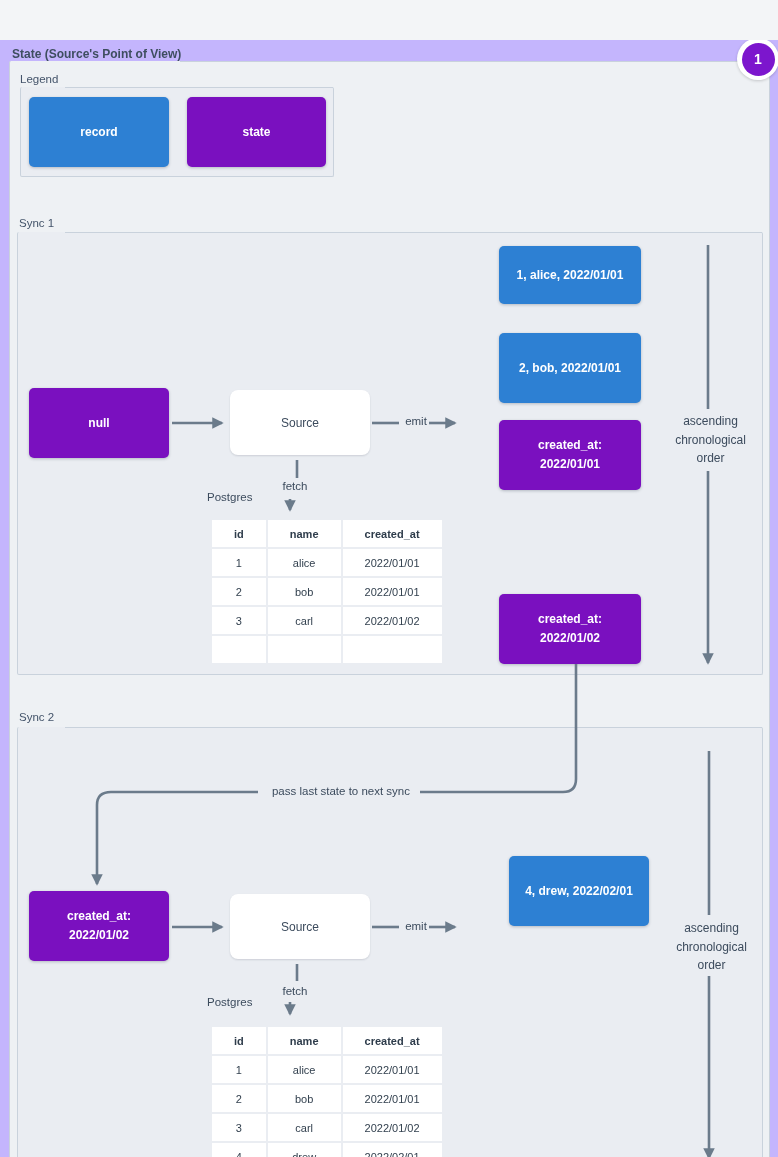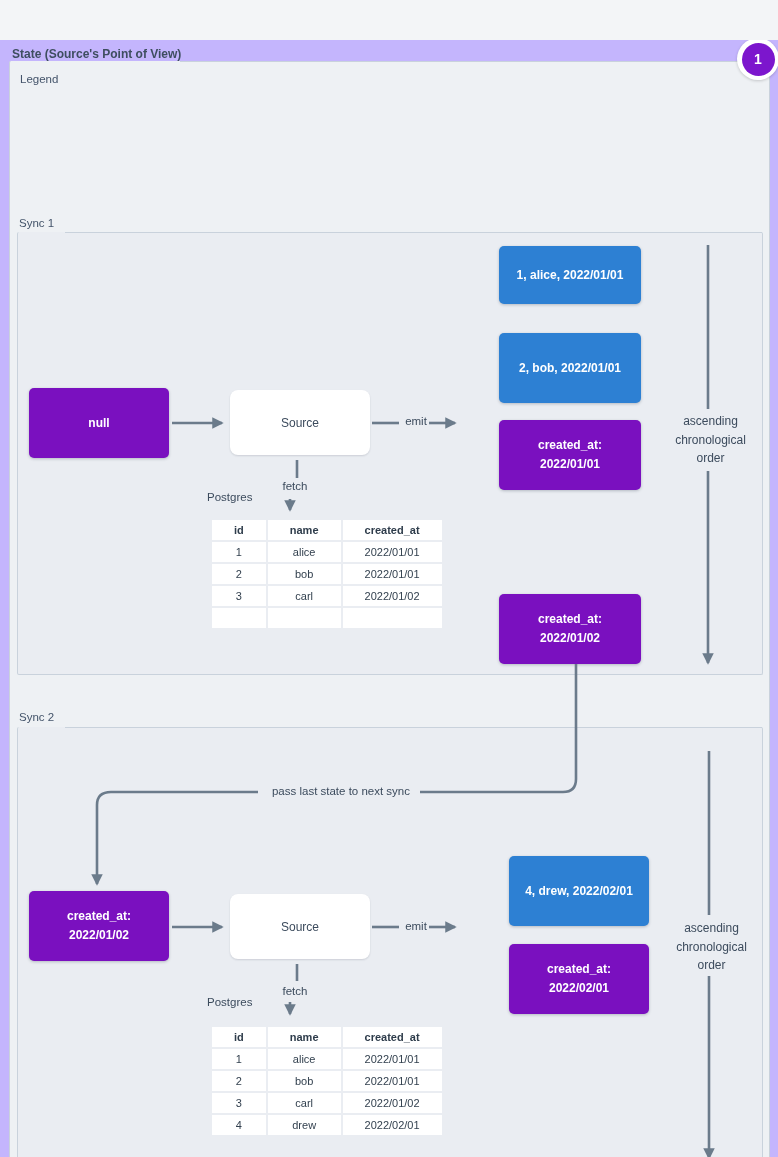--- a/index.html
+++ b/index.html
@@ -92,21 +92,21 @@
   }
   
   table.db{
     position:absolute;
     border-collapse:separate;
     border-spacing:2px;
   }
   .db th,.db td{
     box-sizing:border-box;
     background:#fff;
-    height:20px;
+    height:27px;
     padding:0 22px;
     font-size:11px;
     color:#33414f;
     text-align:center;
     font-weight:400;
     border-radius:0;
   }
   .db th{font-weight:700;color:#2e3c4b;}
   
   svg.overlay{
@@ -133,20 +133,24 @@
 </head>
 <body>
 
 <div class="canvas">
 
   <div class="pagetitle" style="left:12px;top:7px">State (Source's Point of View)</div>
 
   <div class="fsbox outer" style="left:9px;top:21px;width:761px;height:1128px;--gap:170px">
 
     <div class="fslabel" style="left:10px;top:12px">Legend</div>
+    <div class="fsbox" style="left:10px;top:26px;width:314px;height:90px;--gap:44px">
+      <div class="box record" style="left:8px;top:10px;width:140px;height:70px">record</div>
+      <div class="box state" style="left:166px;top:10px;width:139px;height:70px">state</div>
+    </div>
 
     <div class="fslabel" style="left:9px;top:156px">Sync 1</div>
     <div class="fsbox" style="left:7px;top:171px;width:746px;height:443px;--gap:47px">
       <div class="box state" style="left:11px;top:156px;width:140px;height:70px">null</div>
       <div class="node" style="left:212px;top:158px;width:140px;height:65px">Source</div>
       <div class="lbl" style="left:383px;top:183px;width:30px">emit</div>
       <div class="lbl" style="left:255px;top:248px;width:44px">fetch</div>
       <div class="lbl" style="left:189px;top:259px">Postgres</div>
       <div class="note" style="left:644px;top:180px;width:97px">ascending chronological order</div>
 
@@ -224,21 +228,20 @@
           </tr>
           <tr>
             <td>4</td>
             <td>drew</td>
             <td>2022/02/01</td>
           </tr>
         </tbody>
       </table>
 
       <div class="box record" style="left:491px;top:129px;width:140px;height:70px">4, drew, 2022/02/01</div>
-      <div class="box state" style="left:491px;top:217px;width:140px;height:70px">created_at: 2022/02/01</div>
     </div>
   </div>
 
   <svg class="overlay" width="778" height="1157" viewBox="0 0 778 1157">
     <defs>
       <marker id="ah" viewBox="0 0 10 10" refX="8.5" refY="5" markerWidth="4.4" markerHeight="4.4" orient="auto-start-reverse">
         <path d="M0 0 L10 5 L0 10 z" style="fill:var(--arrow)"></path>
       </marker>
     </defs>
 

